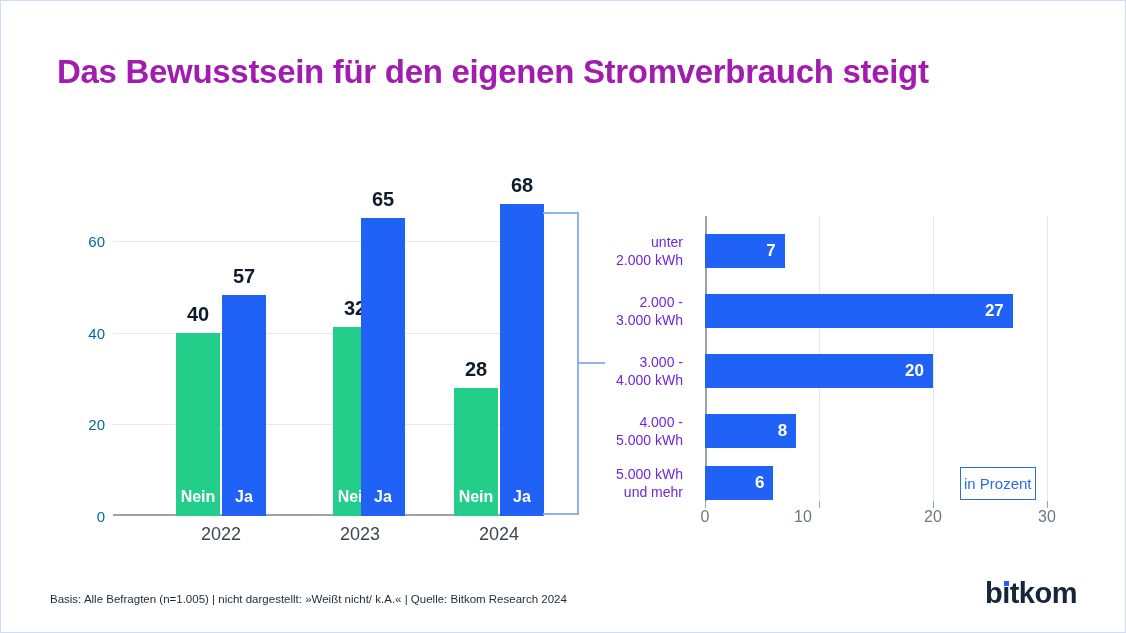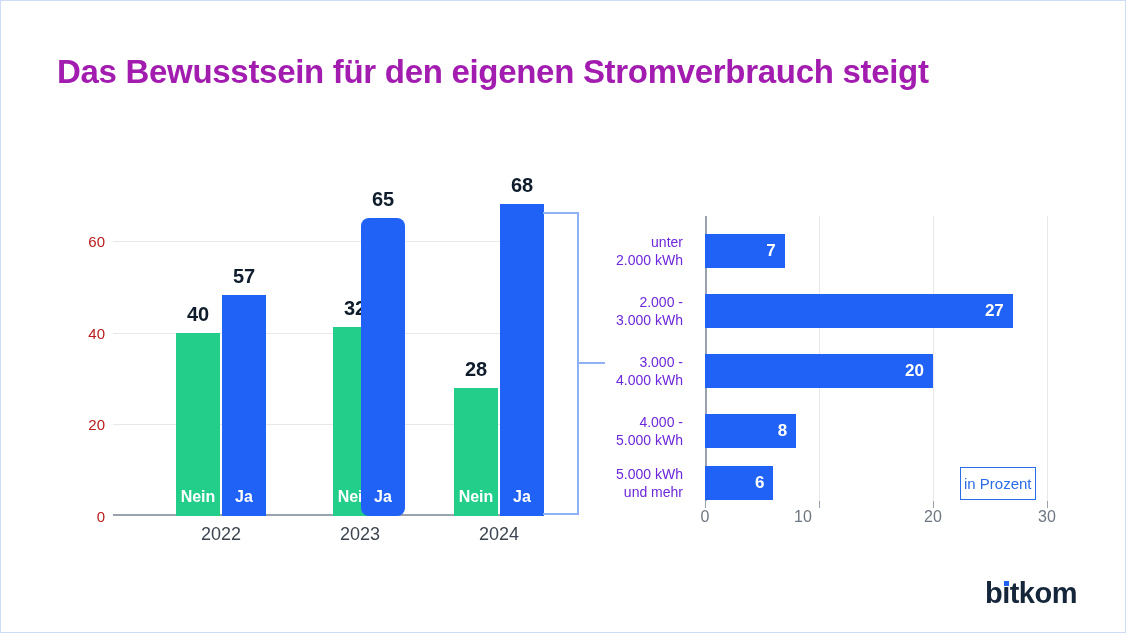--- a/index.html
+++ b/index.html
@@ -72,21 +72,21 @@
     height: 2px;
     background: #9aa3ad;
     bottom: 0;
   }
   .lc-ytick {
     position: absolute;
     left: 0;
     width: 32px;
     text-align: right;
     font-size: 15px;
-    color: #b91c1c;
+    color: #0369a1;
     transform: translateY(-50%);
   }
   .lc-bar {
     position: absolute;
     bottom: 0;
     width: 44px;
   }
   .lc-bar.nein { background: #22ce8a; }
   .lc-bar.ja { background: #1f62f5; }
   .lc-bar-value {
@@ -292,21 +292,21 @@
         </div>
         <div class="lc-bar ja" style="left: 109px; height: 221px;">
           <span class="lc-bar-value">57</span>
           <span class="lc-bar-series">Ja</span>
         </div>
         <div class="lc-xtick" style="left: 108px;">2022</div>
         <div class="lc-bar nein" style="left: 192px; height: 189px; margin-left: 28px;">
           <span class="lc-bar-value">32</span>
           <span class="lc-bar-series">Nein</span>
         </div>
-        <div class="lc-bar ja" style="left: 248px; height: 297.917px; border-radius: 8px;">
+        <div class="lc-bar ja" style="left: 248px; height: 297.917px;">
           <span class="lc-bar-value">65</span>
           <span class="lc-bar-series">Ja</span>
         </div>
         <div class="lc-xtick" style="left: 247px;">2023</div>
         <div class="lc-bar nein" style="left: 341px; height: 128.333px;">
           <span class="lc-bar-value">28</span>
           <span class="lc-bar-series">Nein</span>
         </div>
         <div class="lc-bar ja" style="left: 387px; height: 311.667px;">
           <span class="lc-bar-value">68</span>
@@ -360,18 +360,19 @@
         <div class="rc-bar" style="top: 250px; width: 68.4px; background: rgb(31, 98, 245);">
           <span class="rc-bar-value">6</span>
         </div>
         <div class="rc-cat" style="top: 267px; margin-top: -18px;">5.000 kWh
 und mehr</div>
       </div>
   </div>
 
   <div id="percent-badge">in Prozent</div>
 
+  <div id="footnote">Basis: Alle Befragten (n=1.005) |  nicht dargestellt: »Weißt nicht/ k.A.« | Quelle: Bitkom Research 2024</div>
   <div id="logo">
     <span>bitkom</span>
     <span class="dot"></span>
   </div>
 
 </div>
 
 </body></html>

